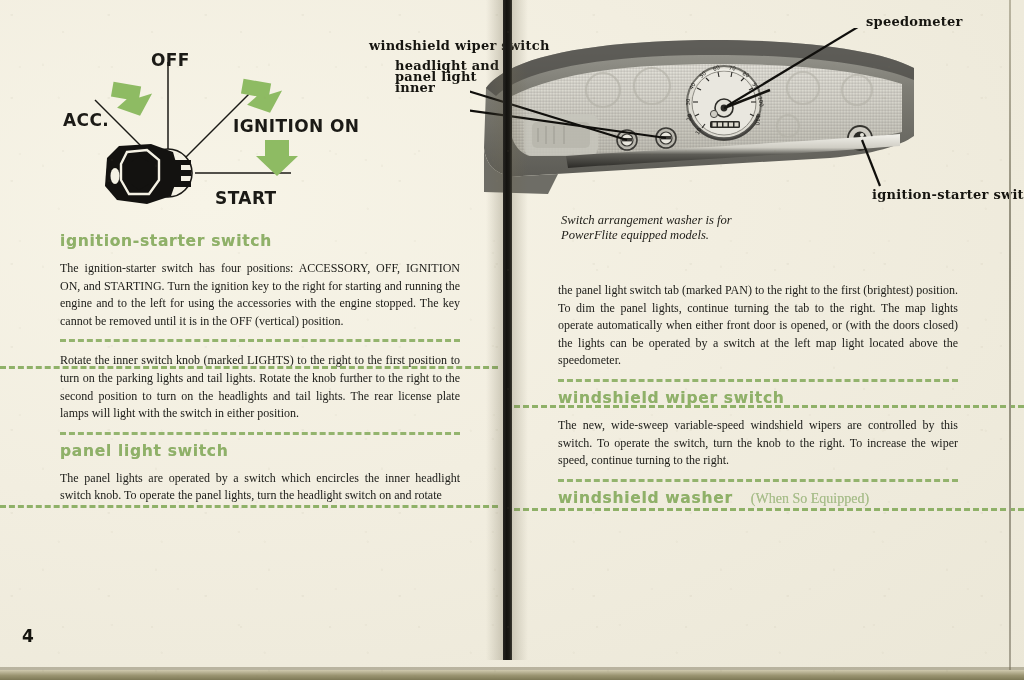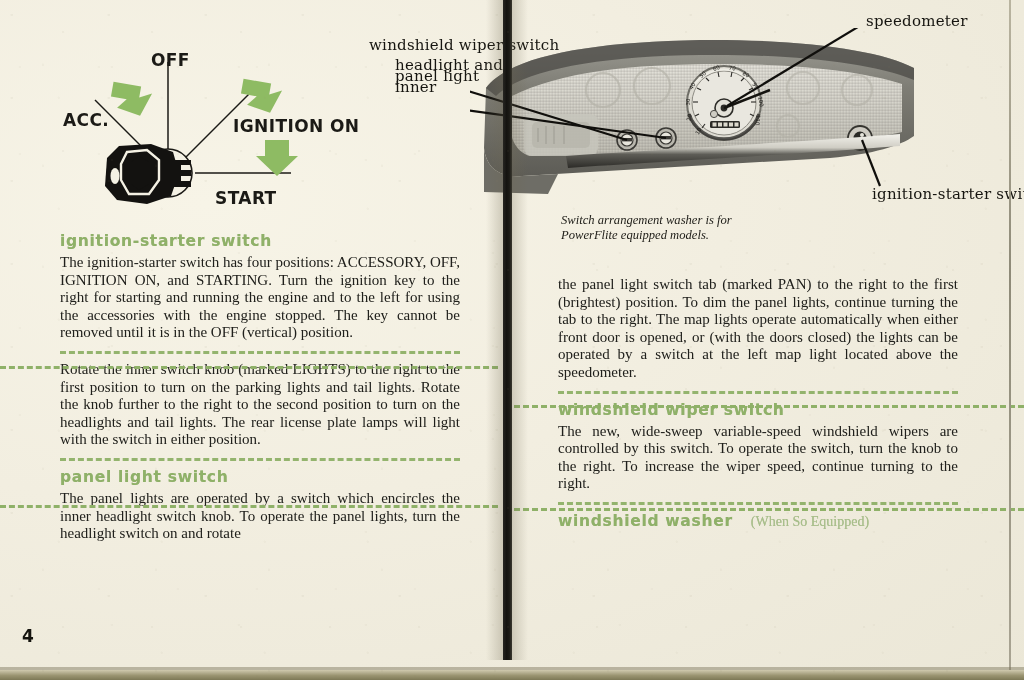--- a/index.html
+++ b/index.html
@@ -70,23 +70,23 @@
   }
   h2.section .qualifier{
     font-family:"Liberation Serif", serif;
     font-weight:normal;
     font-size:14px;
     letter-spacing:0;
     color:#a8bf8a;
     margin-left:12px;
   }
   p.body{
-    margin:4px 0 0 0;
+    margin:10px 0 0 0;
     font-family:"Liberation Serif", serif;
-    font-size:15px;
+    font-size:12px;
     line-height:17.6px;
     color:#20201c;
     text-align:justify;
     text-justify:inter-word;
     -webkit-hyphens:none;hyphens:none;
   }
   .divider{
     height:0;border:0;border-top:3px dashed #8fb168;
     margin:9px 0 7px 0;opacity:.95;
   }
@@ -116,21 +116,21 @@
   #lbl-ign-on{left:178px;top:76px;}
   #lbl-start{left:160px;top:148px;}
 
   
   #dash-photo{
     position:absolute;left:470px;top:28px;width:455px;height:175px;
   }
   .photo-label{
     position:absolute;
     font-family:"DejaVu Serif", serif;
-    font-weight:normal;font-size:15px;letter-spacing:.25px;
+    font-weight:bold;font-size:13px;letter-spacing:.25px;
     color:#161510;white-space:nowrap;line-height:11px;
   }
   #pl-wiper{left:369px;top:40px;}
   #pl-headlight{left:395px;top:60px;text-align:left;width:100px;}
   #pl-speedo{left:866px;top:16px;}
   #pl-ign{left:872px;top:189px;}
 
   #photo-caption{
     position:absolute;left:561px;top:213px;
     font-family:"Liberation Serif", serif;

